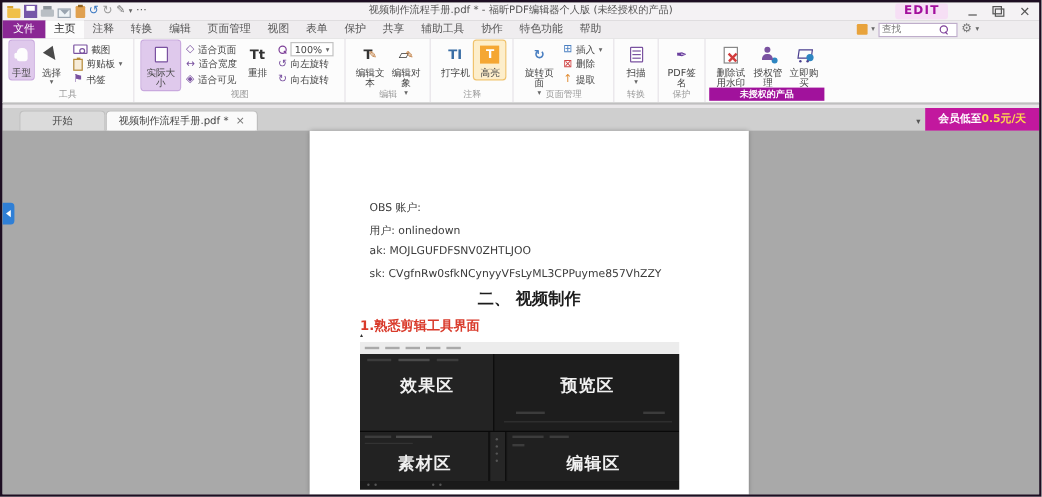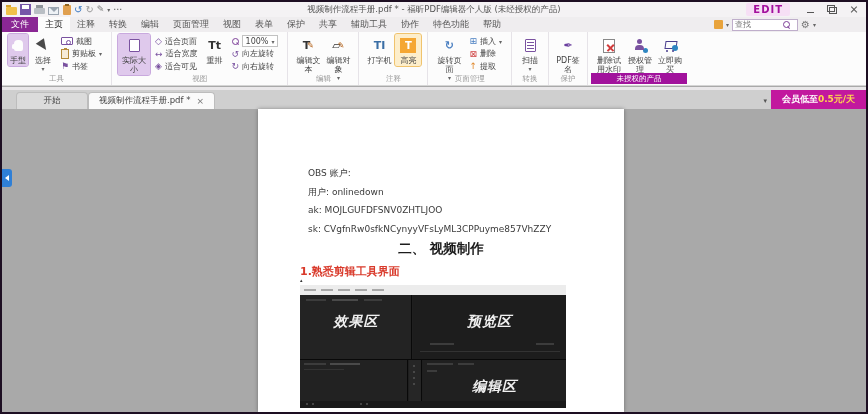--- a/index.html
+++ b/index.html
@@ -45,21 +45,21 @@
   #searchbox input { border:none; outline:none; width:48px; font-size:8px; color:#777; font-family:inherit; background:transparent; }
   .i-mag { position:relative; width:7px; height:7px; }
   .i-mag::before { content:""; position:absolute; width:5px; height:5px; border:1.3px solid #7d3f98; border-radius:50%; left:0; top:0; }
   .i-mag::after { content:""; position:absolute; width:3px; height:1.3px; background:#7d3f98; transform:rotate(45deg); left:4px; top:5.5px; }
   .i-gear { font-size:10px; color:#777; line-height:12px; }
 
   
   #ribbon { position:absolute; left:0; top:30px; width:864px; height:54px; background:#fcfcfc; border-bottom:1px solid #d5d5d5; display:flex; }
   .group { position:relative; display:flex; align-items:flex-start; padding:2px 5px 12px 5px; border-right:1px solid #e6e3e8; height:100%; }
   .glabel { position:absolute; bottom:1px; left:0; right:0; text-align:center; font-size:7.5px; color:#9a9a9a; }
-  .glabel-unlicensed { position:absolute; bottom:1px; left:3px; right:3px; height:11px; line-height:11px; background:#a1129c; color:#fff; font-size:7.5px; text-align:center; font-weight:normal; }
+  .glabel-unlicensed { position:absolute; bottom:1px; left:3px; right:3px; height:11px; line-height:11px; background:#a1129c; color:#fff; font-size:7.5px; text-align:center; font-weight:bold; }
   .rb-big { display:flex; flex-direction:column; align-items:center; padding:1px; border-radius:2px; margin:0 1px; }
   .rb-big .ic { height:21px; display:flex; align-items:center; justify-content:center; }
   .rb-big .lb { font-size:8px; line-height:1.15; text-align:center; color:#444; word-break:break-all; }
   .active-purple { background:#dfc9ec; outline:1px solid #c9a9de; }
   .hl-btn { background:#fdeecb; outline:1px solid #f0c36d; }
   .col { display:flex; flex-direction:column; margin:1px 2px; }
   .rb-small { display:flex; align-items:center; gap:3px; font-size:8px; color:#444; height:12.5px; padding:0 2px; white-space:nowrap; }
   .pg { font-size:9px; color:#7a52a0; line-height:10px; }
   .i-hand { width:9px; height:11px; background:#fdfdfd; border-radius:4px 4px 2px 2px; position:relative; }
   .i-hand::before { content:""; position:absolute; left:-2px; top:4px; width:3px; height:5px; background:#fdfdfd; border-radius:2px; }
@@ -102,21 +102,21 @@
   
   #content { position:absolute; left:0; top:107px; width:864px; height:303px; background:#a9a9a9; }
   #side-blue { position:absolute; left:0; top:60px; width:10px; height:18px; background:#2f7fd6; border-radius:0 3px 3px 0; display:flex; align-items:center; justify-content:center; }
   #side-blue::before { content:""; width:0; height:0; border-top:3px solid transparent; border-bottom:3px solid transparent; border-right:4px solid #fff; }
   #page { position:absolute; left:256px; top:0; width:366px; height:303px; background:#fff; box-shadow:0 0 4px rgba(0,0,0,.35); }
   .docline { position:absolute; left:50px; font-size:9px; color:#3a3a3a; white-space:nowrap; }
   #doc-heading { position:absolute; left:0; width:100%; top:131px; text-align:center; font-size:13.5px; font-weight:bold; color:#1c1c1c; }
   #doc-subheading { position:absolute; left:42px; top:155px; font-size:11px; font-weight:bold; color:#d93a2b; }
   #doc-bullet { position:absolute; left:42px; top:168px; font-size:5px; color:#333; }
   
-  #shot { position:absolute; left:42px; top:176px; width:307px; height:123px;font-style:italic; }
+  #shot { position:absolute; left:42px; top:176px; width:307px; height:123px; }
   #shot-menubar { position:absolute; left:0; top:0; width:266px; height:10px; background:#ececec; display:flex; align-items:center; gap:5px; padding-left:4px; }
   .mdash { width:12px; height:2px; background:#a9a9a9; }
   #shot-body { position:absolute; left:0; top:10px; width:266px; height:113px; background:#1f1f1f; overflow:hidden; }
   .panel { position:absolute; }
   .p-tl { left:0; top:0; width:112px; height:64px; background:#232323; border-right:1px solid #090909; }
   .p-tr { left:113px; top:0; width:153px; height:64px; background:#1d1d1d; }
   .p-bl { left:0; top:65px; width:108px; height:41px; background:#222; border-right:1px solid #090909; }
   .p-strip { left:109px; top:65px; width:13px; height:41px; background:#262626; border-right:1px solid #090909; }
   .p-br { left:123px; top:65px; width:143px; height:41px; background:#202020; }
   .hdiv { position:absolute; left:0; top:64px; width:266px; height:1px; background:#090909; }
@@ -427,20 +427,21 @@
           <div class="bar" style="left:127px;top:68px;width:26px"></div>
           <div class="bar" style="left:158px;top:68px;width:16px"></div>
           <div class="bar" style="left:127px;top:75px;width:10px"></div>
           <div class="dot" style="left:113px;top:70px"></div>
           <div class="dot" style="left:113px;top:76px"></div>
           <div class="dot" style="left:113px;top:82px"></div>
           <div class="dot" style="left:113px;top:88px"></div>
 
           <div class="shot-label" style="left:0;width:112px;top:18px;text-align:center">效果区</div>
           <div class="shot-label" style="left:113px;width:153px;top:18px;text-align:center">预览区</div>
+          <div class="shot-label" style="left:0;width:108px;top:83px;text-align:center">素材区</div>
           <div class="shot-label" style="left:123px;width:143px;top:83px;text-align:center">编辑区</div>
 
           <div id="shot-bottom">
             <div class="dot" style="left:6px;top:2px"></div>
             <div class="dot" style="left:12px;top:2px"></div>
             <div class="dot" style="left:60px;top:2px"></div>
             <div class="dot" style="left:66px;top:2px"></div>
           </div>
         </div>
       </div>

